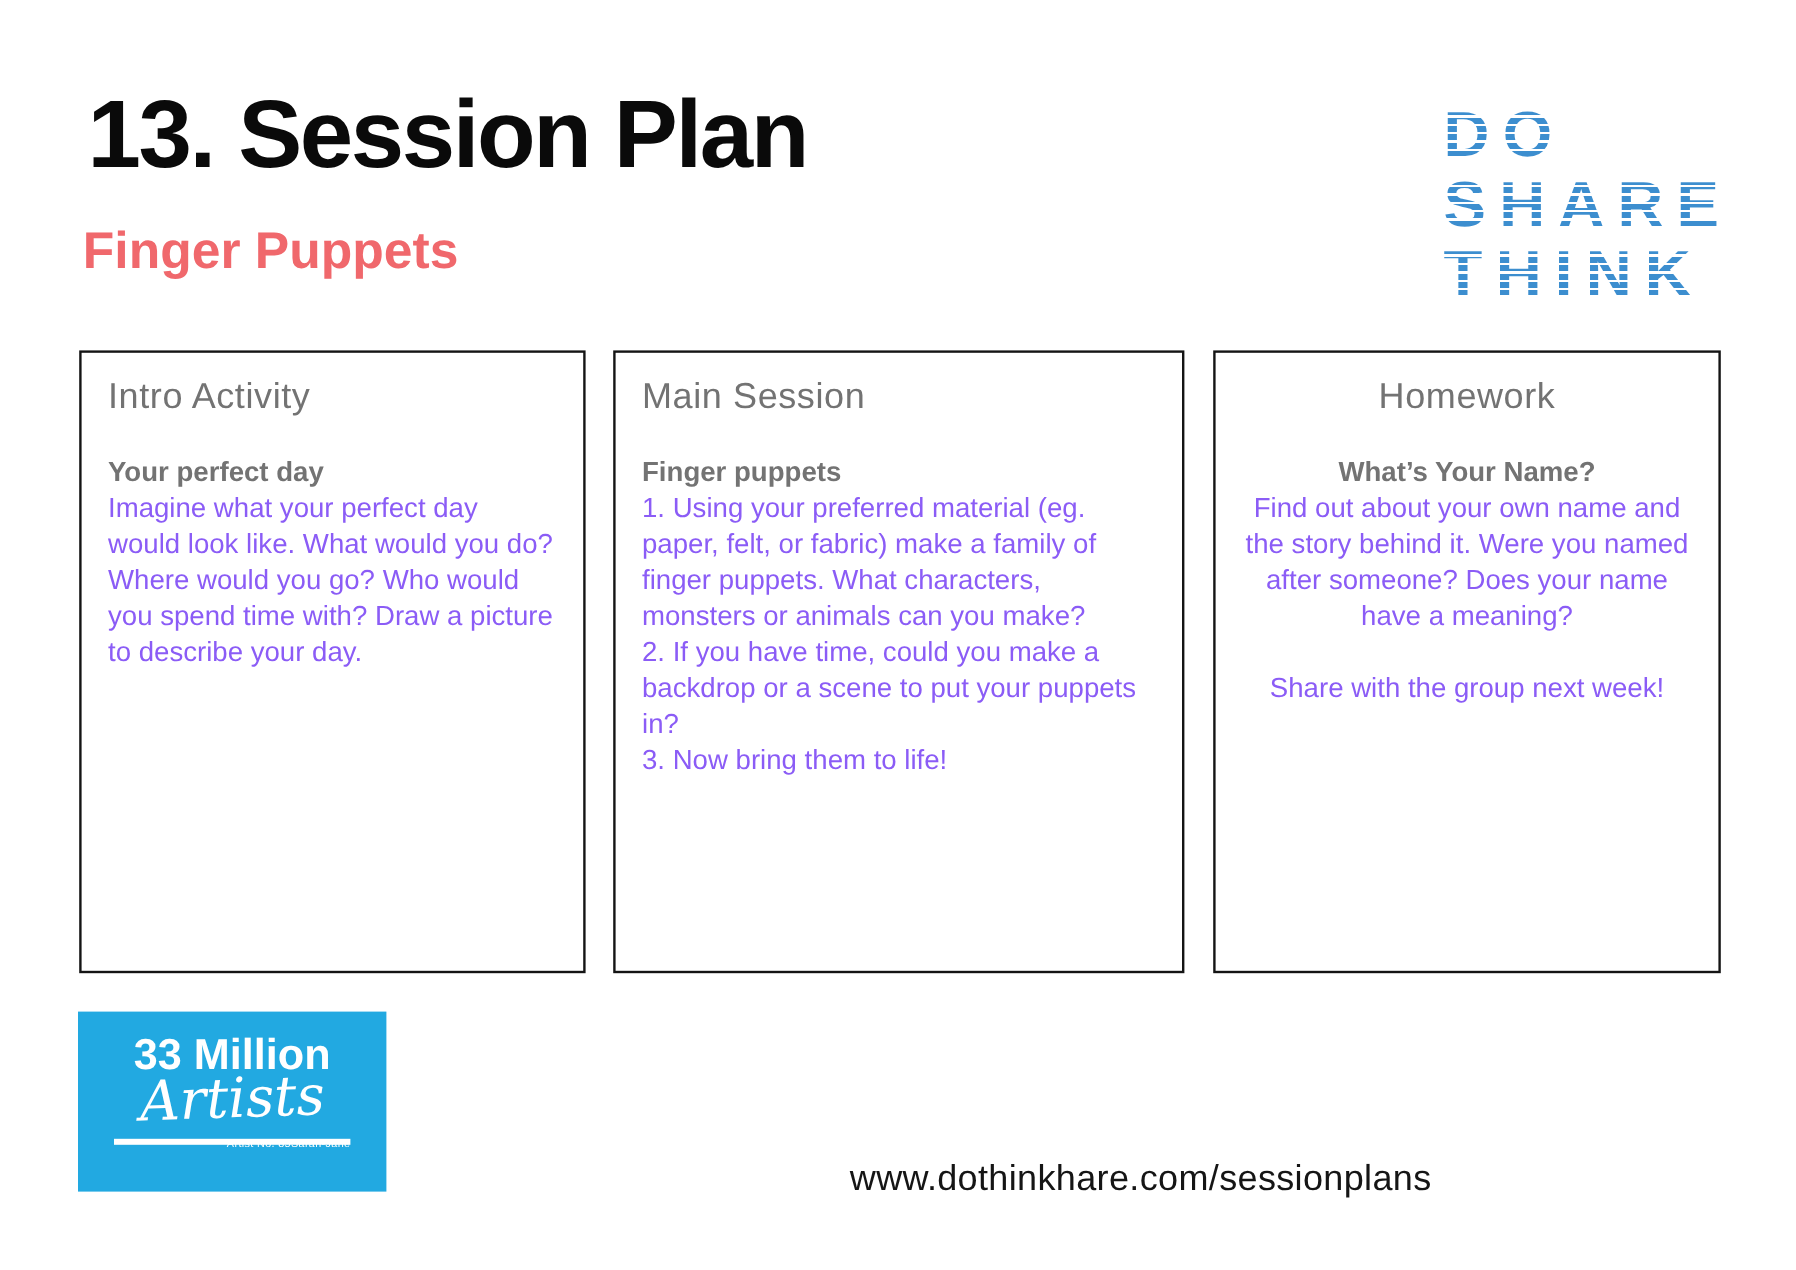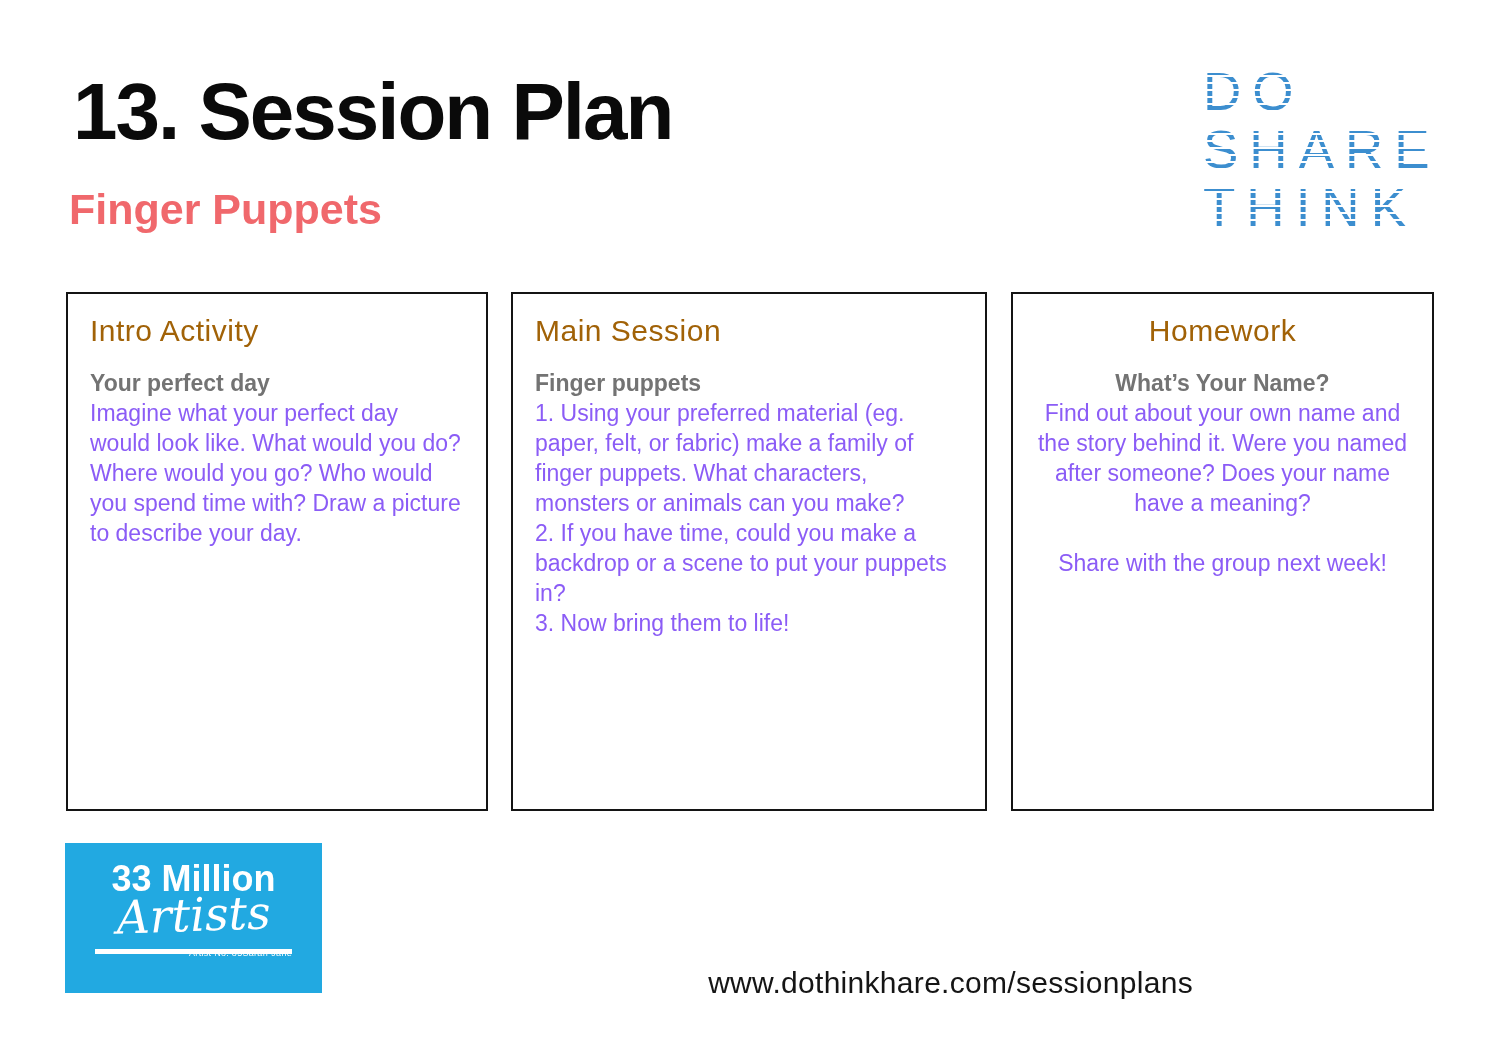--- a/index.html
+++ b/index.html
@@ -20,22 +20,22 @@
     line-height:1.0;
   }
   .subtitle{
     position:absolute;left:69px;top:186px;
     font-size:43px;font-weight:bold;color:var(--accent-pink);
     line-height:1.1;
   }
 
   
   .dts{
-    position:absolute;left:1203px;top:63px;width:250px;
-    font-weight:normal;color:var(--dts-blue);
+    position:absolute;left:1203px;top:84px;width:250px;
+    font-weight:bold;color:var(--dts-blue);
   }
   .dts-line{
     font-size:53px;line-height:58px;letter-spacing:11px;
   }
   @supports ((-webkit-background-clip:text) or (background-clip:text)){
     .dts-line{
       background:repeating-linear-gradient(to bottom,var(--dts-blue) 0 5px,#ffffff 5px 7px);
       -webkit-background-clip:text;background-clip:text;
       -webkit-text-fill-color:transparent;
     }
@@ -44,22 +44,22 @@
   
   .card{
     position:absolute;top:292px;height:519px;
     border:2px solid #141414;background:#fff;
     padding:18px 22px;
   }
   .card1{left:66px;width:422px;}
   .card2{left:511px;width:476px;}
   .card3{left:1011px;width:423px;text-align:center;}
   .card-heading{
-    font-size:30px;font-weight:400;line-height:38px;color:#a16207;
-    margin-bottom:18px;letter-spacing:.5px;
+    font-size:30px;font-weight:400;line-height:38px;color:#737373;
+    margin-bottom:28px;letter-spacing:.5px;
   }
   .card-subheading{
     font-size:23px;font-weight:bold;line-height:30px;color:#737373;
   }
   .card-body{
     font-size:23px;font-weight:400;line-height:30px;color:#8b5cf6;
     white-space:pre-line;
   }
 
   

